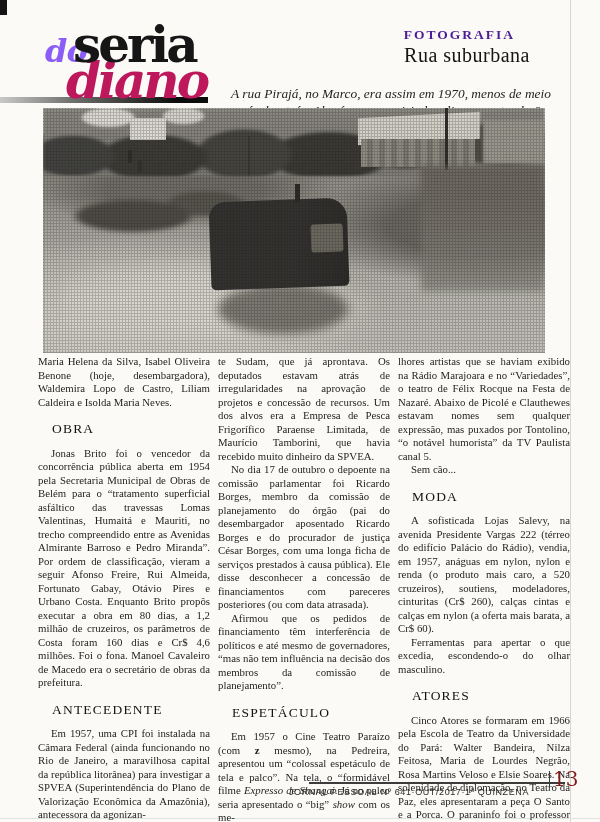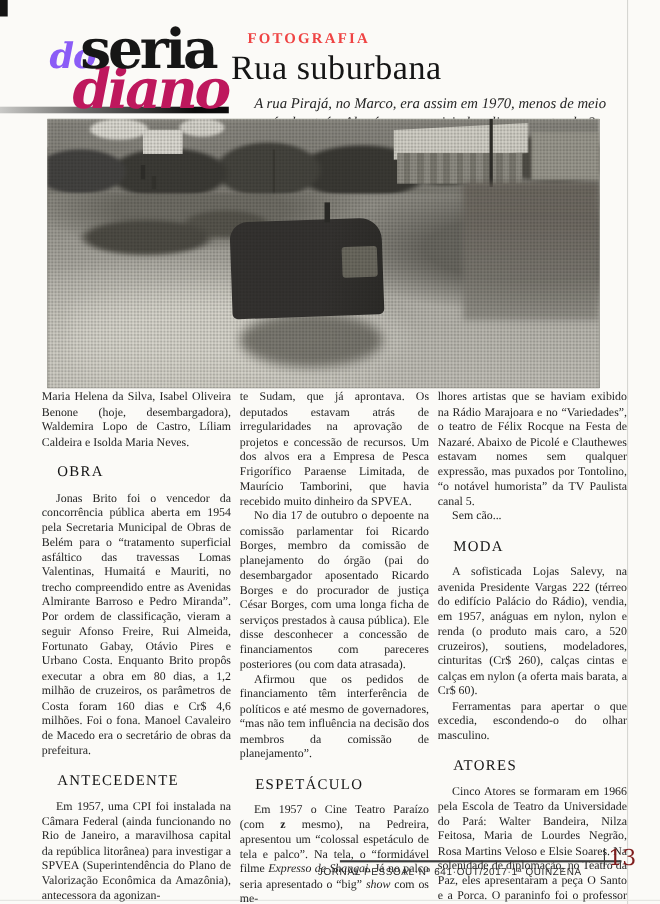--- a/index.html
+++ b/index.html
@@ -13,24 +13,24 @@
   
   .masthead{position:absolute;left:0;top:0;width:220px;height:110px;}
   .mast-word{position:absolute;font-family:"DejaVu Serif",serif;font-weight:bold;line-height:1;}
   .mast-do{left:45px;top:35px;font-size:32px;color:#8b5cf6;z-index:1;letter-spacing:-1px;font-style:italic;}
   .mast-coti{left:73px;top:20px;font-size:50px;color:#161616;z-index:2;letter-spacing:-3px;}
   .mast-diano{left:66px;top:56px;font-size:50px;color:#be185d;z-index:1;letter-spacing:-3px;font-style:italic;}
   .mast-rule{position:absolute;left:0;top:97px;width:208px;height:6px;
              background:linear-gradient(to right,#c9c9c7,#6e6e6c 35%,#0c0c0c 85%);}
 
   
-  .kicker{position:absolute;left:225px;top:27px;width:290px;text-align:left;
-          font-weight:bold;font-size:13.5px;letter-spacing:2px;color:#ef4444;}
-  .page-title{position:absolute;left:210px;top:44px;width:320px;text-align:left;
-          font-size:31px;color:#151515;letter-spacing:.5px;}
+  .kicker{position:absolute;left:225px;top:27px;width:290px;text-align:right;
+          font-weight:bold;font-size:13.5px;letter-spacing:2px;color:#4c1d95;}
+  .page-title{position:absolute;left:210px;top:44px;width:320px;text-align:right;
+          font-size:20px;color:#151515;letter-spacing:.5px;}
   .photo-caption{position:absolute;left:228px;top:86px;width:326px;text-align:center;
           font-style:italic;font-size:13.4px;line-height:1.26;color:#242424;}
 
   
   .photo{position:absolute;left:43px;top:108px;width:502px;height:245px;overflow:hidden;
          background:#b4b2aa;box-shadow:inset 0 0 0 1px #8d8b84, inset 0 -6px 10px rgba(40,40,35,.45);}
   .photo>div{position:absolute;}
   .p-sky{left:0;top:0;width:100%;height:26px;background:#cfcdc5;}
   .p-trees{left:0;top:0;width:100%;height:80px;filter:blur(1.5px);background:
      radial-gradient(45px 16px at 13% 12%, #dcdad2 55%, transparent 62%),

